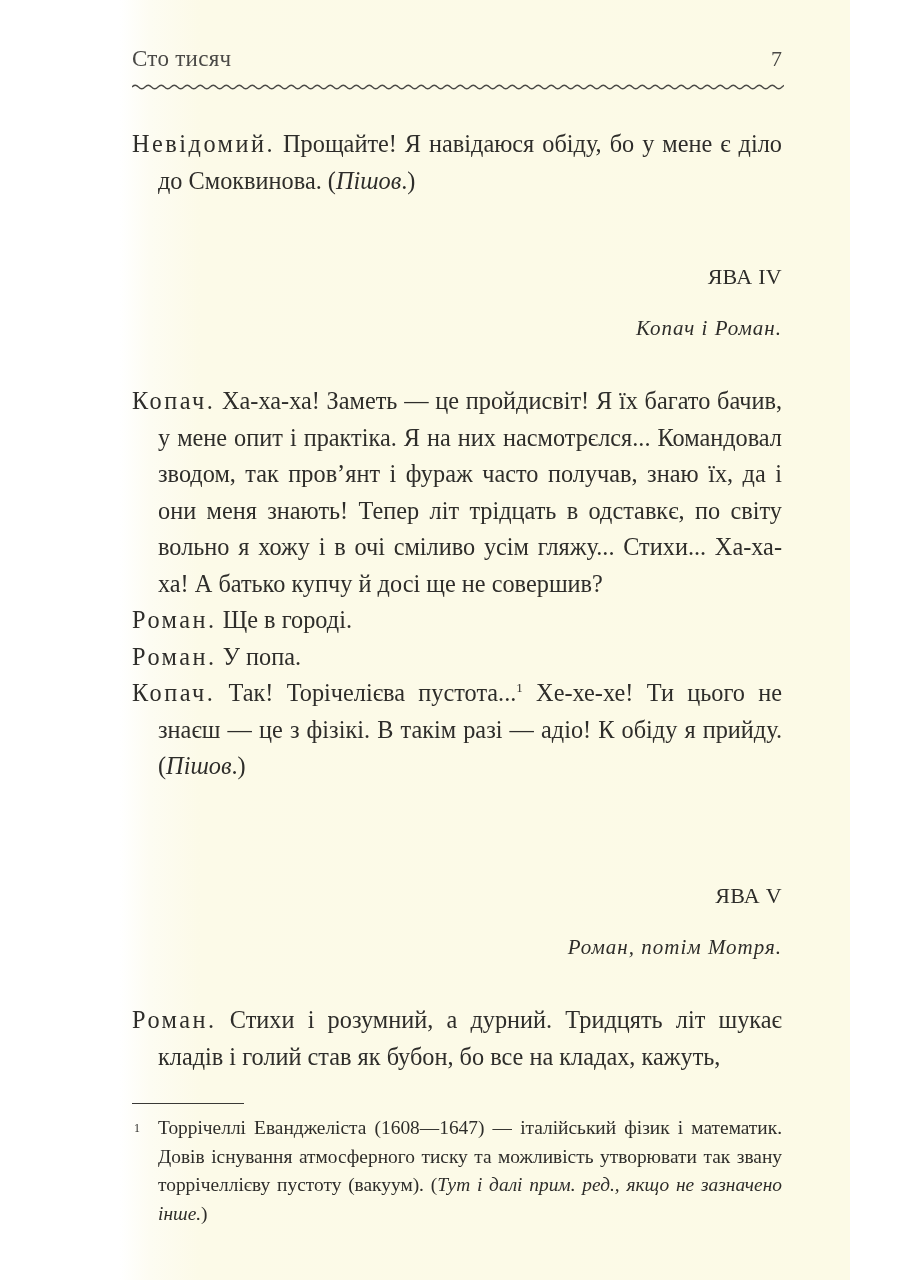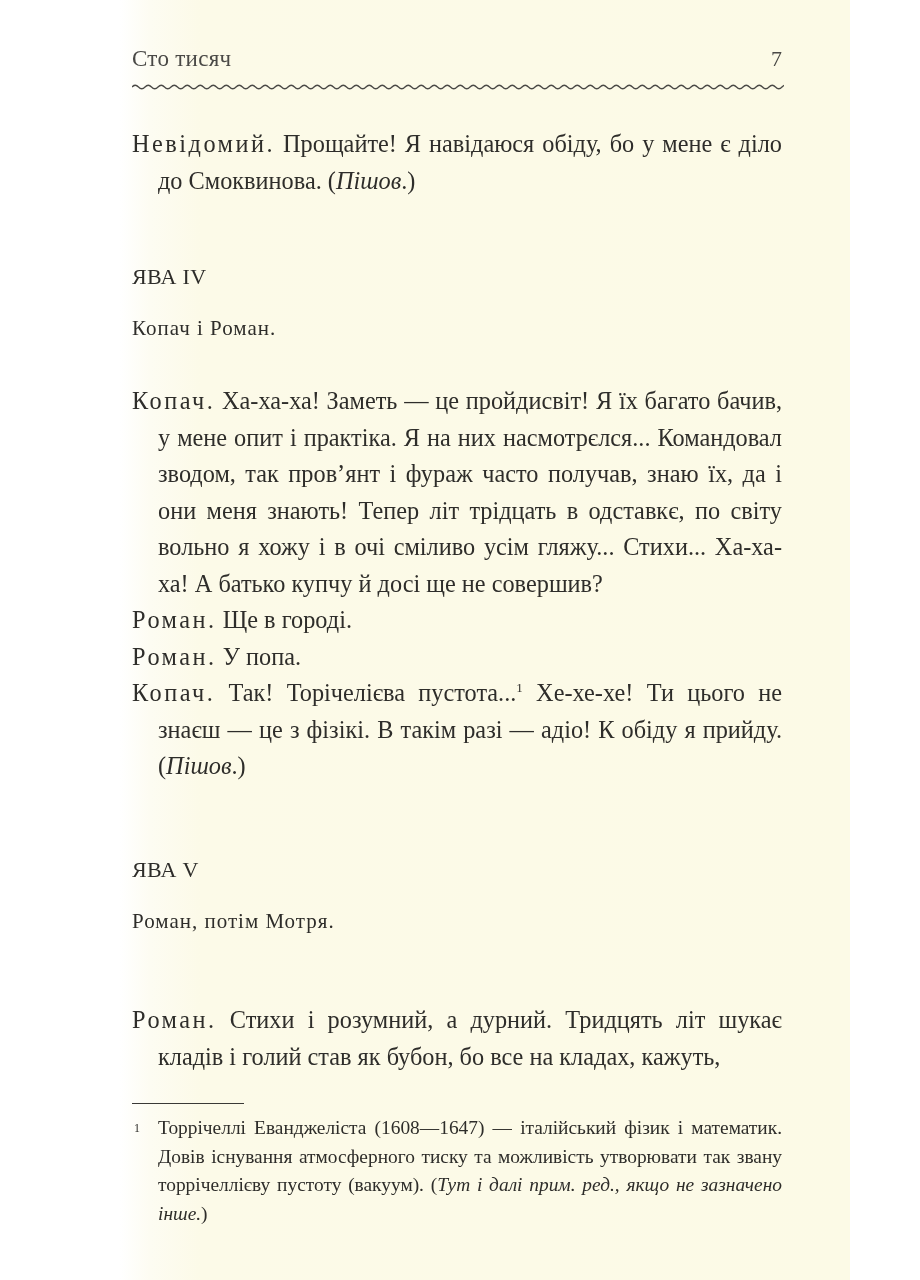--- a/index.html
+++ b/index.html
@@ -29,23 +29,23 @@
   .text-block {
     position: absolute; left: 132px; width: 650px;
     font-size: 24.3px; line-height: 36.5px; color: #2e2d2a;
     text-align: justify;
   }
   .para {
     margin: 0; padding-left: 26px; text-indent: -26px;
   }
   .speaker { letter-spacing: 2.5px; }
   .ital { font-style: italic; }
-  .center { text-align: left; text-indent: 0; padding-left: 0; margin: 0; }
+  .center { text-align: right; text-indent: 0; padding-left: 0; margin: 0; }
   .scene-title { font-size: 22px; letter-spacing: 0.3px; }
-  .scene-cast { font-size: 21px; letter-spacing: 1px; }
+  .scene-cast { font-size: 21px; font-style: italic; letter-spacing: 1px; }
   .sup { font-size: 13px; vertical-align: 9px; line-height: 0; }
   .footnote-rule {
     position: absolute; left: 132px; top: 1103px; width: 112px; height: 0;
     border-top: 1.4px solid #3a3936;
   }
   .footnote {
     position: absolute; left: 132px; top: 1114px; width: 650px;
     font-size: 19.4px; line-height: 28.5px; color: #2e2d2a; text-align: justify;
   }
   .fn-mark { position: absolute; left: 2px; top: 0px; font-size: 12px; }
@@ -74,21 +74,21 @@
   <p class="center scene-cast" style="margin-top:14px;">Копач і Роман.</p>
 </div>
 
 <div class="text-block" style="top:383px;">
   <p class="para"><span class="speaker">Копач.</span><span> Ха-ха-ха! Заметь — це пройдисвіт! Я їх багато бачив, у мене опит і практіка. Я на них насмотрєлся... Командовал зводом, так пров’янт і фураж часто получав, знаю їх, да і они меня знають! Тепер літ трідцать в одставкє, по світу вольно я хожу і в очі сміливо усім гляжу... Стихи... Ха-ха-ха! А батько купчу й досі ще не совершив?</span></p>
   <p class="para"><span class="speaker">Роман.</span><span> Ще в городі.</span></p>
   <p class="para"><span class="speaker">Роман.</span><span> У попа.</span></p>
   <p class="para"><span class="speaker">Копач.</span><span> Так! Торічелієва пустота...</span><span class="sup">1</span><span> Хе-хе-хе! Ти цього не знаєш — це з фізікі. В такім разі — адіо! К обіду я прийду. (</span><span class="ital">Пішов</span><span>.)</span></p>
 </div>
 
-<div class="text-block" style="top:852px;">
+<div class="text-block" style="top:878px;">
   <p class="center scene-title">ЯВА V</p>
   <p class="center scene-cast" style="margin-top:14px;">Роман, потім Мотря.</p>
 </div>
 
 <div class="text-block" style="top:1002px;">
   <p class="para"><span class="speaker">Роман.</span><span> Стихи і розумний, а дурний. Тридцять літ шукає кладів і голий став як бубон, бо все на кладах, кажуть,</span></p>
 </div>
 
 <div class="footnote-rule"></div>
 

